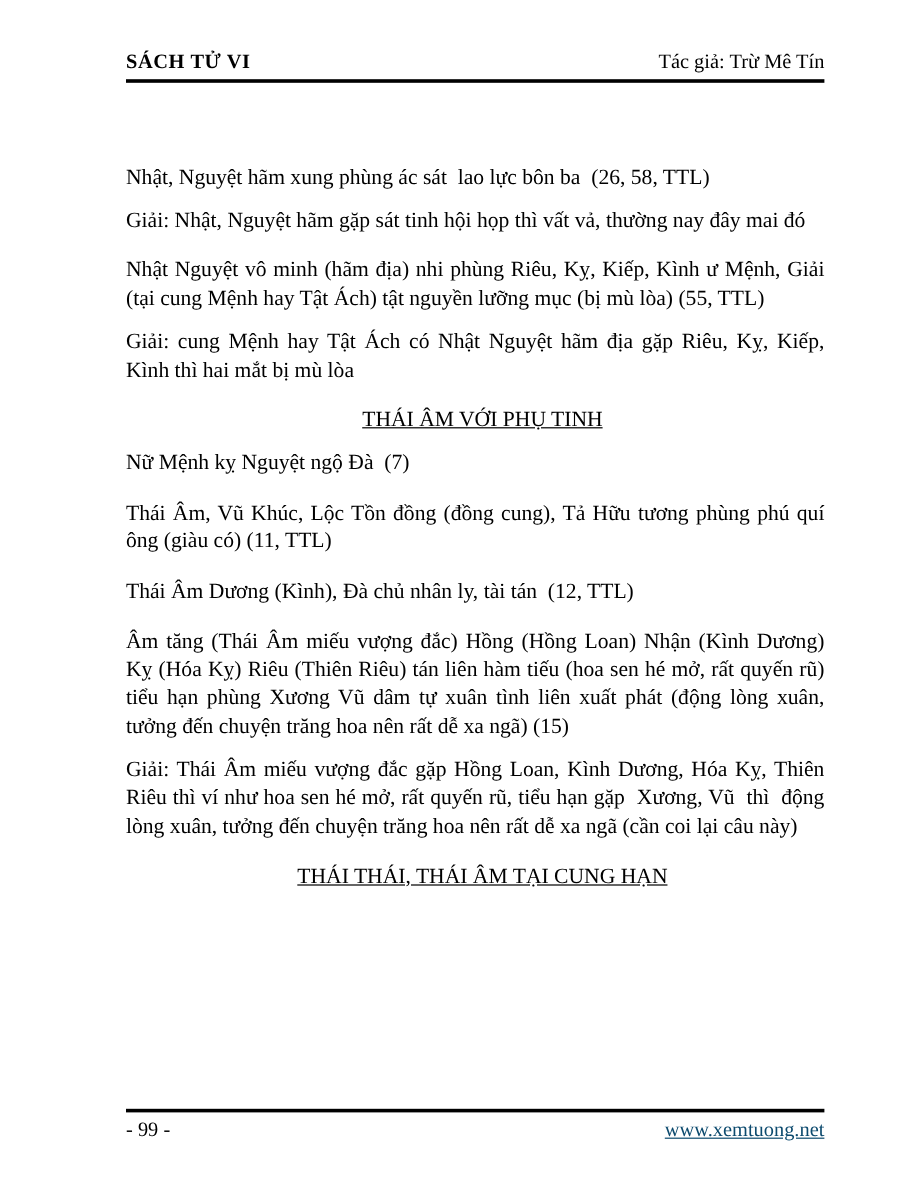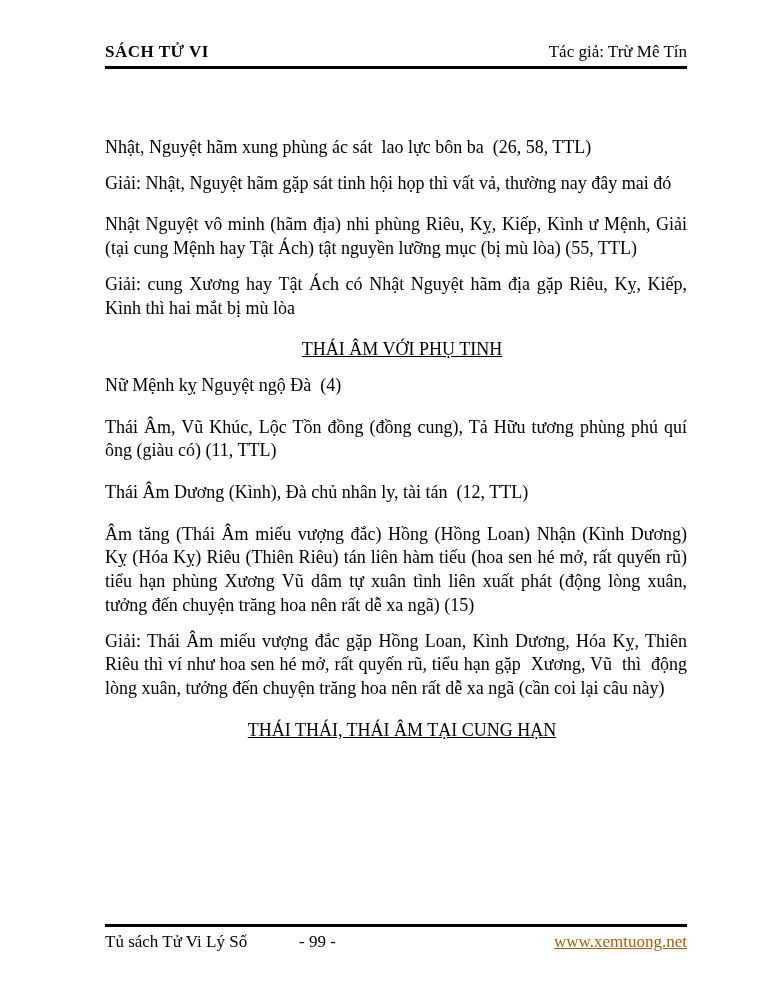--- a/index.html
+++ b/index.html
@@ -63,56 +63,55 @@
     padding-top: 4px;
     display: flex;
     align-items: baseline;
     font-size: 17px;
     line-height: 21px;
   }
   .footer .series   { flex: 1; text-align: left; }
   .footer .page-num { flex: 1; text-align: left; }
   .footer .site     { flex: 1; text-align: right; }
   .footer a.site-link {
-    color: #a16207;
+    color: #0c4a6e;
     text-decoration: underline;
     cursor: pointer;
   }
 </style>
 </head>
 <body>
 
 <div class="page">
 
   <div class="header">
     <span class="book-title">SÁCH TỬ VI</span>
     <span class="author">Tác giả: Trừ Mê Tín</span>
   </div>
 
   <div class="content">
     <p class="para">Nhật, Nguyệt hãm xung phùng ác sát  lao lực bôn ba  (26, 58, TTL)</p>
     <p class="para">Giải: Nhật, Nguyệt hãm gặp sát tinh hội họp thì vất vả, thường nay đây mai đó</p>
 
     <p class="para group-gap">Nhật Nguyệt vô minh (hãm địa) nhi phùng Riêu, Kỵ, Kiếp, Kình ư Mệnh, Giải (tại cung Mệnh hay Tật Ách) tật nguyền lưỡng mục (bị mù lòa) (55, TTL)</p>
-    <p class="para">Giải: cung Xương hay Tật Ách có Nhật Nguyệt hãm địa gặp Riêu, Kỵ, Kiếp, Kình thì hai mắt bị mù lòa</p>
+    <p class="para">Giải: cung Mệnh hay Tật Ách có Nhật Nguyệt hãm địa gặp Riêu, Kỵ, Kiếp, Kình thì hai mắt bị mù lòa</p>
 
     <p class="heading group-gap">THÁI ÂM VỚI PHỤ TINH</p>
-    <p class="para">Nữ Mệnh kỵ Nguyệt ngộ Đà  (4)</p>
+    <p class="para">Nữ Mệnh kỵ Nguyệt ngộ Đà  (7)</p>
 
     <p class="para group-gap">Thái Âm, Vũ Khúc, Lộc Tồn đồng (đồng cung), Tả Hữu tương phùng phú quí ông (giàu có) (11, TTL)</p>
 
     <p class="para group-gap">Thái Âm Dương (Kình), Đà chủ nhân ly, tài tán  (12, TTL)</p>
 
     <p class="para group-gap">Âm tăng (Thái Âm miếu vượng đắc) Hồng (Hồng Loan) Nhận (Kình Dương) Kỵ (Hóa Kỵ) Riêu (Thiên Riêu) tán liên hàm tiếu (hoa sen hé mở, rất quyến rũ) tiểu hạn phùng Xương Vũ dâm tự xuân tình liên xuất phát (động lòng xuân, tưởng đến chuyện trăng hoa nên rất dễ xa ngã) (15)</p>
     <p class="para">Giải: Thái Âm miếu vượng đắc gặp Hồng Loan, Kình Dương, Hóa Kỵ, Thiên Riêu thì ví như hoa sen hé mở, rất quyến rũ, tiểu hạn gặp  Xương, Vũ  thì  động lòng xuân, tưởng đến chuyện trăng hoa nên rất dễ xa ngã (cần coi lại câu này)</p>
 
     <p class="heading group-gap">THÁI THÁI, THÁI ÂM TẠI CUNG HẠN</p>
   </div>
 
   <div class="footer">
-    <span class="series">Tủ sách Tử Vi Lý Số</span>
     <span class="page-num">- 99 -</span>
     <span class="site">
       <a class="site-link">www.xemtuong.net</a>
     </span>
   </div>
 
 </div>
 
 </body></html>

